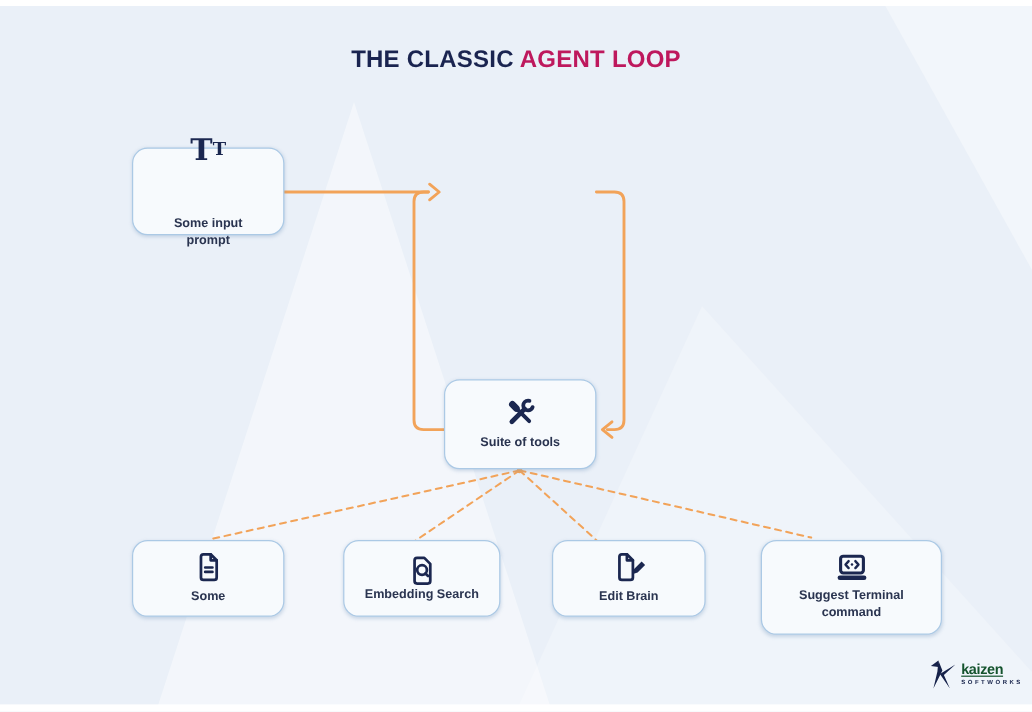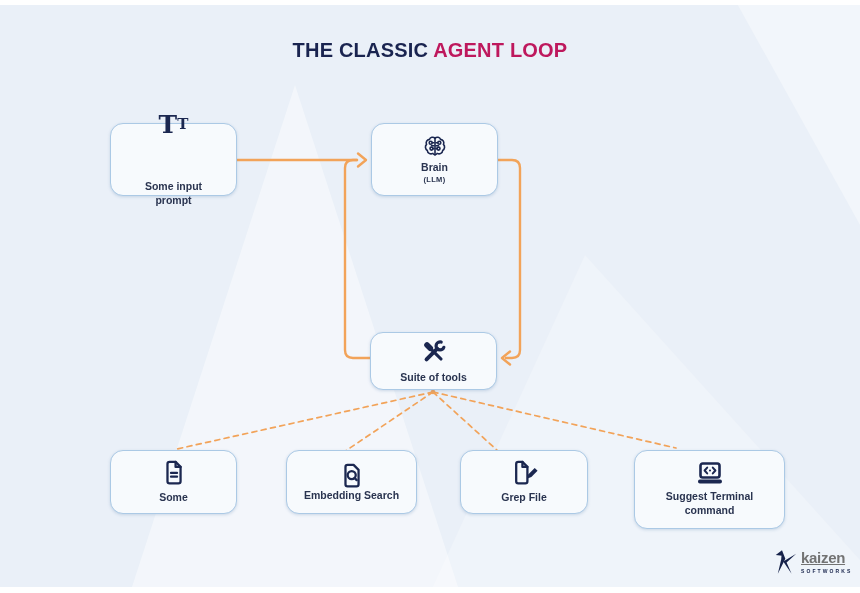--- a/index.html
+++ b/index.html
@@ -24,35 +24,35 @@
     display:flex;flex-direction:column;align-items:center;justify-content:center;gap:7px;
   }
   .node .lbl{
     font-size:10.5px;font-weight:bold;color:#2A3450;text-align:center;line-height:1.3;
   }
   .node .sub{font-size:7.5px;font-weight:bold;color:#2A3450;letter-spacing:.3px;margin-top:-4px;}
   .icn{display:flex;align-items:center;justify-content:center;}
   #node-input{left:110px;top:123px;width:127px;height:73px;gap:5px;}
   #node-input .lbl{width:84px;margin-top:38px;}
   #node-brain{left:371px;top:123px;width:127px;height:73px;gap:4px;}
-  #node-tools{left:370px;top:332px;width:127px;height:58px;gap:5px;}
+  #node-tools{left:370px;top:316px;width:127px;height:75px;gap:5px;}
   #node-grep{left:110px;top:450px;width:127px;height:64px;gap:5px;}
   #node-embedding{left:286px;top:450px;width:131px;height:64px;gap:0;}
   #node-edit{left:460px;top:450px;width:128px;height:64px;gap:5px;}
   #node-terminal{left:634px;top:450px;width:151px;height:79px;gap:5px;}
   #node-terminal .lbl{width:104px;}
   .tt{font-family:"DejaVu Serif",serif;font-weight:bold;color:#1B2750;line-height:1;}
   .tt-big{font-size:25px;}
   .tt-small{font-size:15px;}
   #brand-logo{
     position:absolute;left:772px;top:548px;z-index:3;
     display:flex;align-items:center;gap:4px;
   }
   #brand-text{display:flex;flex-direction:column;}
-  #brand-name{font-size:15px;font-weight:bold;color:#737373;letter-spacing:-.3px;line-height:1.1;text-decoration:underline;}
+  #brand-name{font-size:12px;font-weight:bold;color:#14532d;letter-spacing:-.3px;line-height:1.1;text-decoration:underline;}
   #brand-tagline{font-size:5px;font-weight:bold;color:#16224A;letter-spacing:2.1px;margin-top:1px;}
 </style>
 </head>
 <body>
 
 <div id="stage">
 
   <svg id="connector-layer" width="860" height="593" viewBox="0 0 860 593">
     <g>
       <polygon points="295,85 460,593 130,593" fill="#FFFFFF" opacity="0.42"></polygon>
@@ -82,37 +82,20 @@
   </div>
 
   <div class="node" id="node-input">
     <span class="icn tt">
         <span class="tt-big">T</span>
         <span class="tt-small">T</span>
       </span>
     <span class="lbl">Some input prompt</span>
   </div>
 
-  <div class="node" id="node-brain">
-    <span class="icn">
-      <svg width="26" height="22" viewBox="0 0 26 22">
-        <g id="bh" fill="none" stroke="#1B2750" stroke-width="1.6" stroke-linecap="round">
-          <path d="M13 3.2 C11.2 1.5 8.2 2.1 7.4 4.4 C4.9 4.7 3.5 7.2 4.5 9.4 C2.8 11.2 3.2 14.3 5.3 15.5 C5.5 18.1 8.3 19.6 10.8 18.4 C11.5 19.4 12.3 19.8 13 19.8"></path>
-          <circle cx="8.7" cy="7.8" r="1.5"></circle>
-          <path d="M10.2 7.8 H12"></path>
-          <circle cx="9.5" cy="13.6" r="1.5"></circle>
-          <path d="M11 13.6 H12 M12 10.8 H9.5"></path>
-        </g>
-        <use href="#bh" transform="translate(26 0) scale(-1 1)"></use>
-        <line x1="13" y1="3.2" x2="13" y2="19.8" stroke="#1B2750" stroke-width="1.6" stroke-linecap="round"></line>
-      </svg>
-    </span>
-    <span class="lbl">Brain</span>
-    <span class="sub">(LLM)</span>
-  </div>
 
   <div class="node" id="node-tools">
     <span class="icn">
       <svg width="28" height="28" viewBox="0 0 30 30">
         <g stroke="#1B2750" stroke-linecap="round" fill="none">
           <line x1="7" y1="23" x2="18.5" y2="11.5" stroke-width="4.2"></line>
           <circle cx="21.5" cy="8.5" r="4.3" stroke-width="3.4" stroke-dasharray="19.5 7.5" stroke-dashoffset="-1.5"></circle>
           <line x1="7.5" y1="7.5" x2="11" y2="11" stroke-width="6"></line>
           <line x1="11" y1="11" x2="22.5" y2="22.5" stroke-width="3.4"></line>
         </g>
@@ -150,21 +133,21 @@
   <div class="node" id="node-edit">
     <span class="icn">
       <svg width="27" height="27" viewBox="0 0 26 26">
         <g fill="none" stroke="#1B2750" stroke-width="2.2" stroke-linecap="round" stroke-linejoin="round">
           <path d="M7 2.8 H11 L15.8 7.6 V21.4 A2 2 0 0 1 13.8 23.4 H7 A2 2 0 0 1 5 21.4 V4.8 A2 2 0 0 1 7 2.8 Z"></path>
           <path d="M11 2.8 V7.6 H15.8"></path>
         </g>
         <path d="M22.8 8.6 L25.6 11.4 L19.6 17.4 L15.3 18.9 L16.8 14.6 Z" fill="#1B2750"></path>
       </svg>
     </span>
-    <span class="lbl">Grep File</span>
+    <span class="lbl">Edit Brain</span>
   </div>
 
   <div class="node" id="node-terminal">
     <span class="icn">
       <svg width="30" height="24" viewBox="0 0 30 24">
         <rect x="5.5" y="2.5" width="19" height="14" rx="2.2" fill="none" stroke="#1B2750" stroke-width="2.6"></rect>
         <path d="M12.2 6.6 L9.6 9.5 L12.2 12.4 M17.8 6.6 L20.4 9.5 L17.8 12.4" fill="none" stroke="#1B2750" stroke-width="2" stroke-linecap="round" stroke-linejoin="round"></path>
         <circle cx="15" cy="9.5" r="1.05" fill="#1B2750"></circle>
         <rect x="3" y="18.6" width="24" height="3.8" rx="1.9" fill="#1B2750"></rect>
       </svg>

